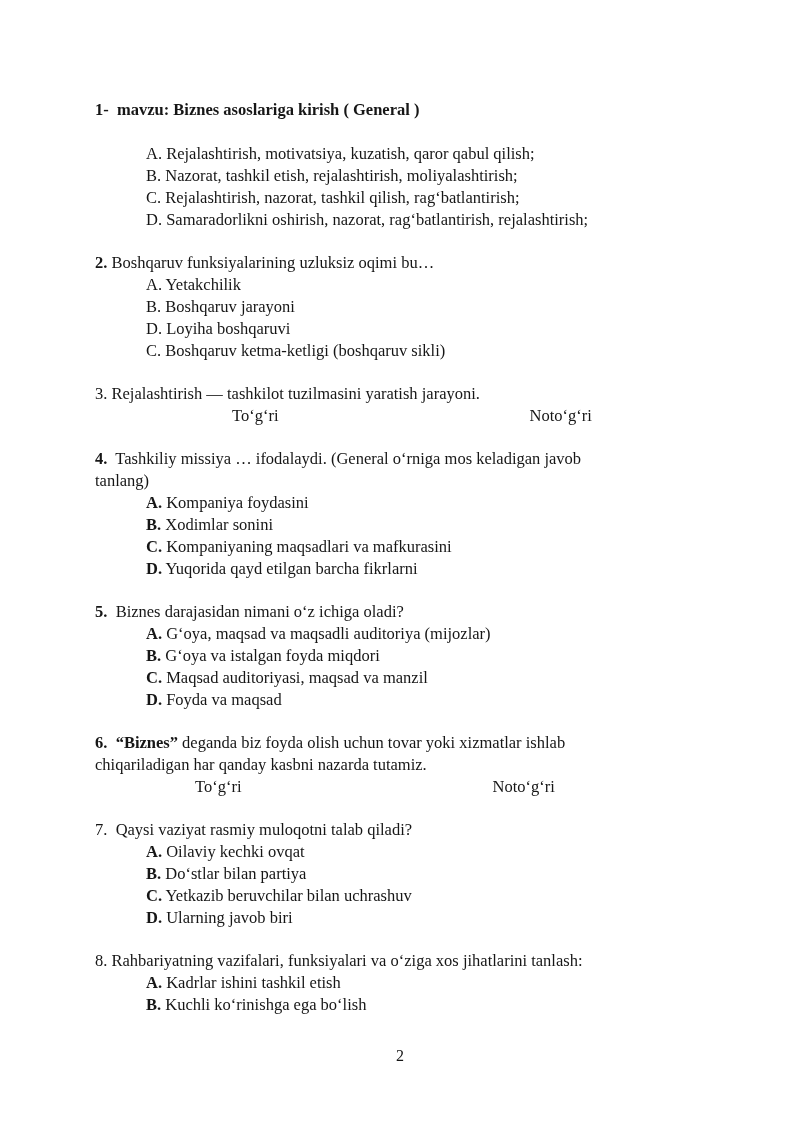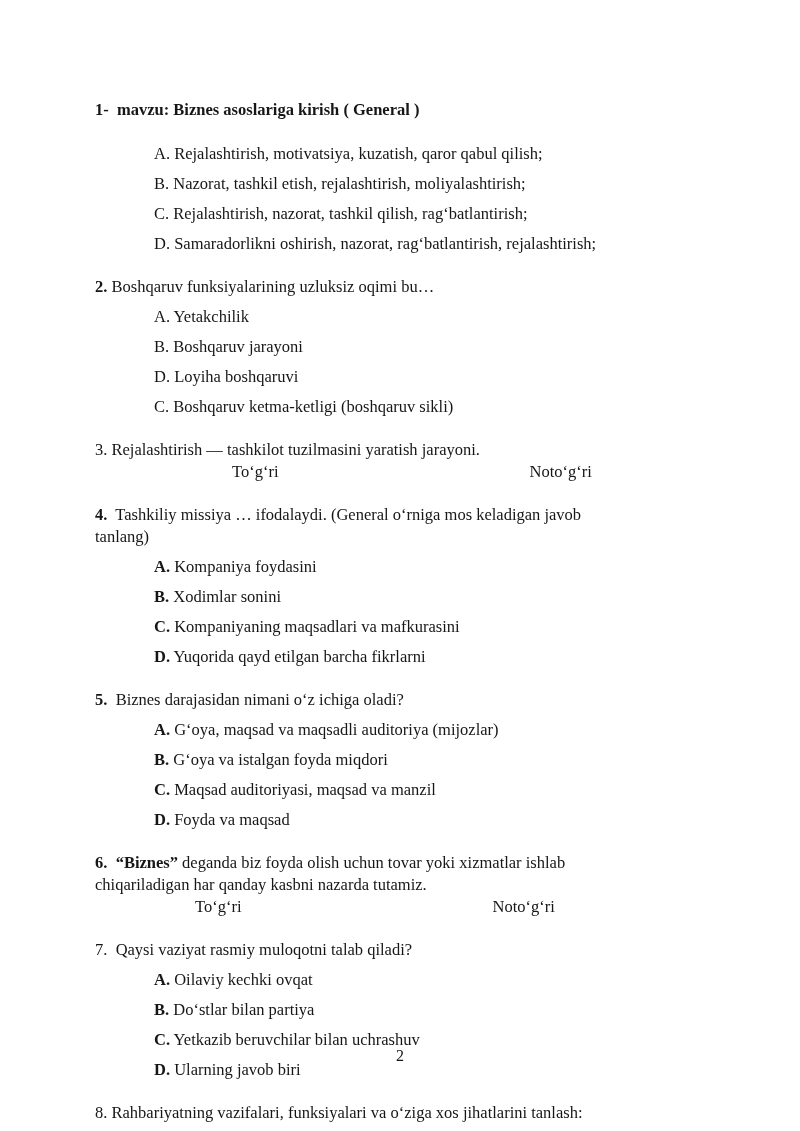--- a/index.html
+++ b/index.html
@@ -29,21 +29,21 @@
     margin: 0 0 22px 0;
     white-space: pre-wrap;
   }
   .question { margin: 0 0 21px 0; }
   .q-line {
     margin: 0;
     line-height: 22px;
     white-space: pre-wrap;
   }
   .opt {
-    margin: 8px;
+    margin: 0;
     line-height: 22px;
     white-space: pre-wrap;
   }
   .options { padding-left: 51px; }
   .bold { font-weight: bold; }
   .bold-letters .opt-letter { font-weight: bold; }
   .tf-row {
     margin: 0;
     line-height: 22px;
     display: flex;
@@ -133,19 +133,20 @@
         <p class="opt"><span class="opt-letter">B.</span><span> Do‘stlar bilan partiya</span></p>
         <p class="opt"><span class="opt-letter">C.</span><span> Yetkazib beruvchilar bilan uchrashuv</span></p>
         <p class="opt"><span class="opt-letter">D.</span><span> Ularning javob biri</span></p>
       </div>
     </div>
 
     <div class="question">
       <p class="q-line"><span>8.</span><span> Rahbariyatning vazifalari, funksiyalari va o‘ziga xos jihatlarini tanlash:</span></p>
       <div class="options bold-letters">
         <p class="opt"><span class="opt-letter">A.</span><span> Kadrlar ishini tashkil etish</span></p>
+        <p class="opt"><span class="opt-letter">B.</span><span> Kuchli ko‘rinishga ega bo‘lish</span></p>
       </div>
     </div>
 
   </div>
 
   <div class="page-footer">2</div>
 </div>
 
 </body></html>

